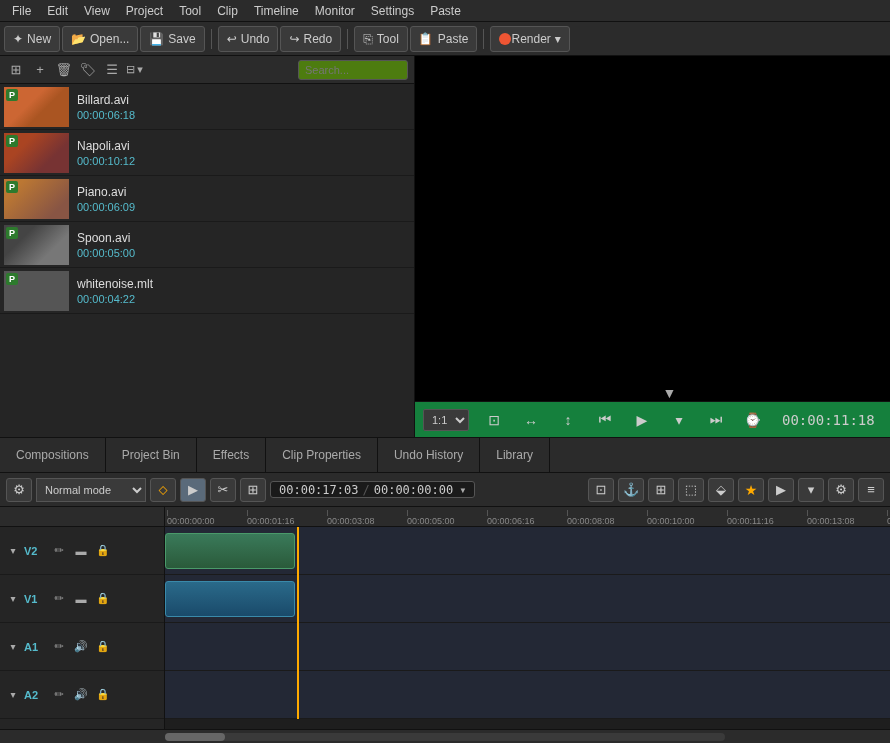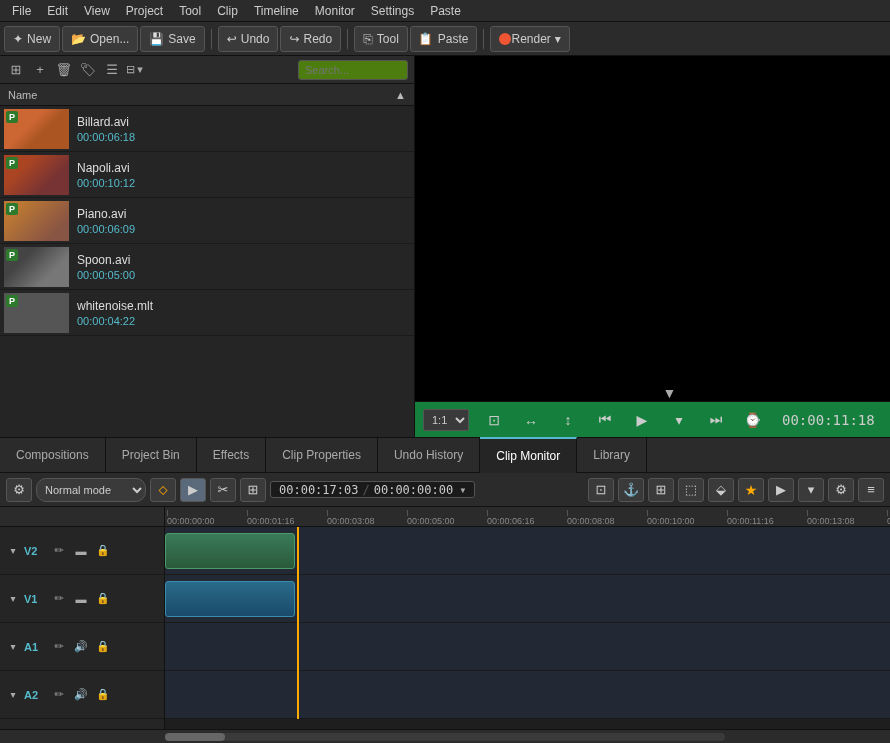--- a/index.html
+++ b/index.html
@@ -261,21 +261,21 @@
       cursor: pointer;
       font-size: 13px;
     }
     .tl-btn.active { background: #5a6a7a; }
     .mode-select {
       background: #3a3a3a;
       border: 1px solid #555;
       color: #ccc;
       font-size: 11px;
       padding: 2px 4px;
-      border-radius: 10px;
+      border-radius: 0;
       cursor: pointer;
       height: 24px;
       width: 110px;
     }
     .timecode-display {
       font-family: monospace;
       font-size: 12px;
       color: #ccc;
       background: #1a1a1a;
       border: 1px solid #555;
@@ -460,24 +460,20 @@
       <div class="panel-icon-btn">🏷</div>
       <div class="panel-icon-btn">☰</div>
       <div class="filter-btn">
         <span>⊟</span>
         <span>▾</span>
       </div>
       <div class="search-box">
         <input type="text" placeholder="Search..." style="">
       </div>
     </div>
-    <div class="name-header">
-      <span>Name</span>
-      <span>▲</span>
-    </div>
     <div class="file-list">
 
       <div class="file-item">
         <div class="file-thumb thumb-billard">
           <div class="p-badge">P</div>
         </div>
         <div class="file-info">
           <span class="file-name">Billard.avi</span>
           <span class="file-duration">00:00:06:18</span>
         </div>
@@ -548,21 +544,20 @@
     </div>
   </div>
 </div>
 
 <div class="tabs-bar">
   <div class="tab">Compositions</div>
   <div class="tab">Project Bin</div>
   <div class="tab">Effects</div>
   <div class="tab">Clip Properties</div>
   <div class="tab">Undo History</div>
-  <div class="tab active">Clip Monitor</div>
   <div class="tab">Library</div>
 </div>
 
 <div class="timeline-area">
 
   <div class="timeline-toolbar">
     <div class="tl-btn">⚙</div>
     <select class="mode-select">
       <option>Normal mode</option>
     </select>

